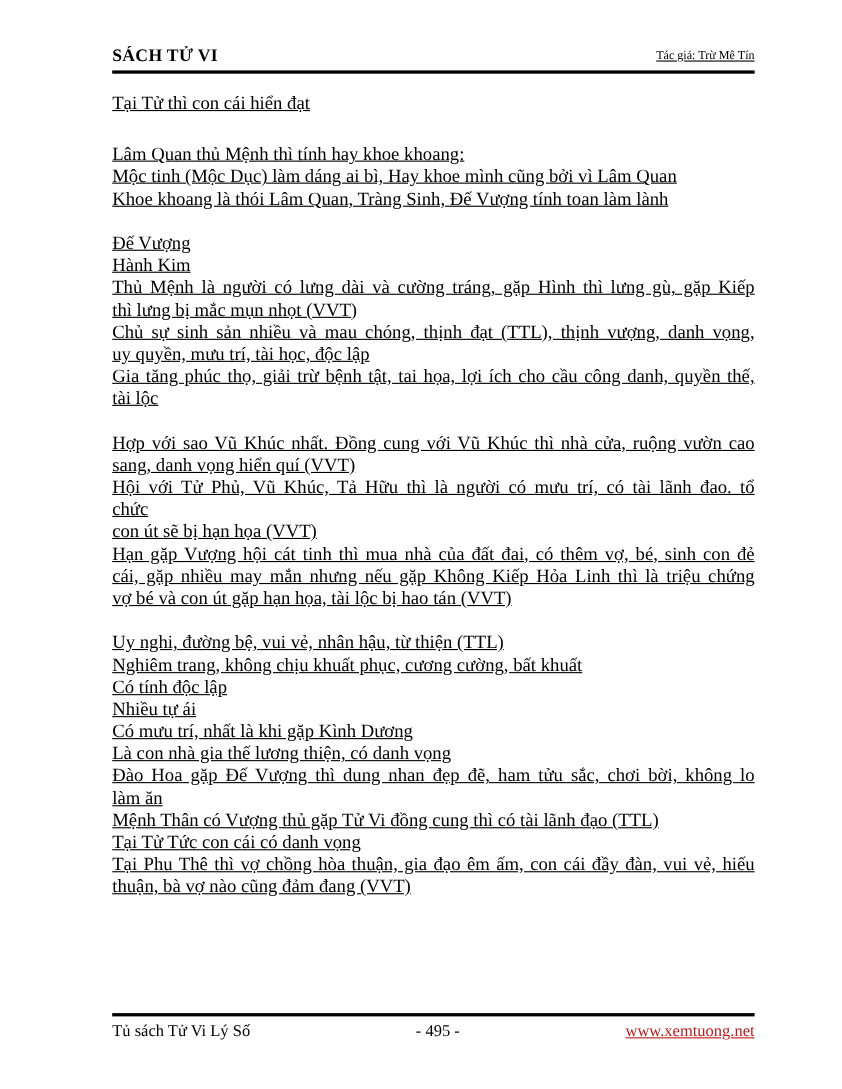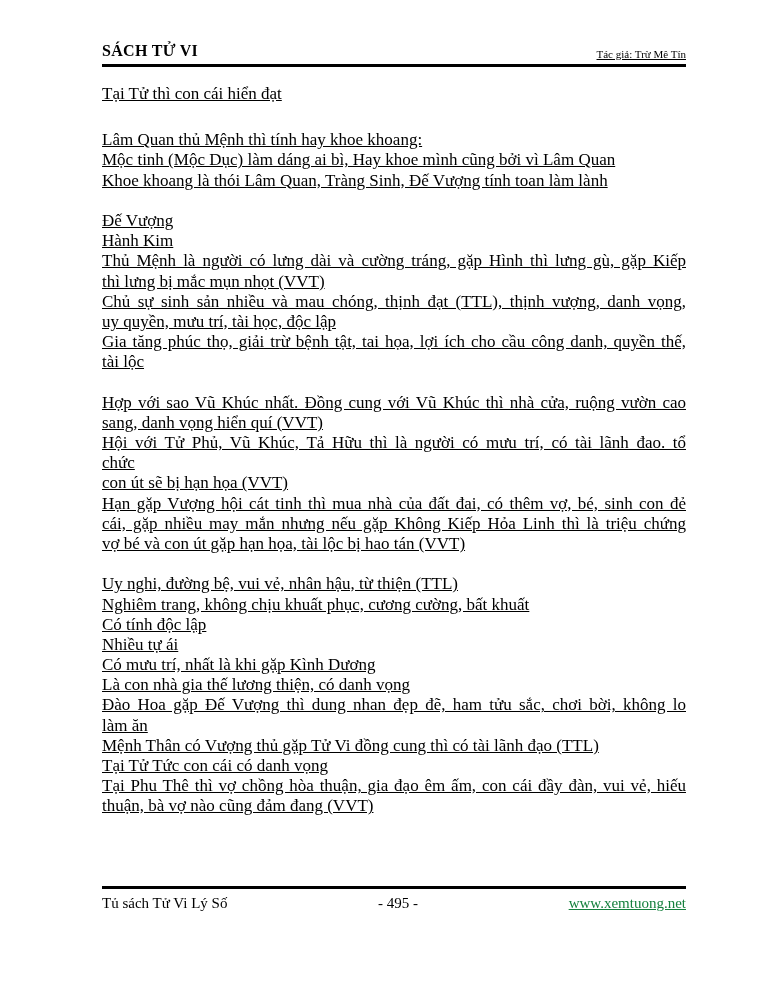--- a/index.html
+++ b/index.html
@@ -8,44 +8,44 @@
     background: #ffffff;
     color: #000000;
     font-family: "Liberation Serif", "DejaVu Serif", serif;
     position: relative;
     overflow: hidden;
   }
   .page { position: absolute; inset: 0; background: #ffffff; }
 
   .header {
     position: absolute; left: 102px; top: 42px; width: 584px;
-    display: flex; justify-content: space-between; align-items: flex-end;
+    display: flex; justify-content: space-between; align-items: center;
     border-bottom: 3px solid #000;
     padding-bottom: 4px;
   }
   .header-title { font-weight: bold; font-size: 16px; letter-spacing: 0.3px; }
   .header-author { font-size: 11px; text-decoration: underline; }
 
   .body-text {
     position: absolute; left: 102px; top: 84px; width: 584px;
     font-size: 17px; line-height: 20.2px; text-decoration: underline;
   }
   .line { height: 20.2px; }
   .line.blank { height: 20.2px; }
   .line.gap-lg { height: 26px; }
   .line.just { text-align: justify; text-align-last: justify; }
 
   .footer {
-    position: absolute; left: 102px; top: 886px; width: 584px;
+    position: absolute; left: 102px; top: 921px; width: 584px;
     border-top: 3px solid #000;
     padding-top: 6px;
     display: flex; justify-content: space-between; align-items: baseline;
     font-size: 15px;
   }
-  .footer .link { color: #15803d; text-decoration: underline; cursor: pointer; }
+  .footer .link { color: #b91c1c; text-decoration: underline; cursor: pointer; }
 </style>
 </head>
 <body>
 
 <div class="page">
 
   <div class="header">
     <span class="header-title">SÁCH TỬ VI</span>
     <span class="header-author">Tác giả: Trừ Mê Tín</span>
   </div>

